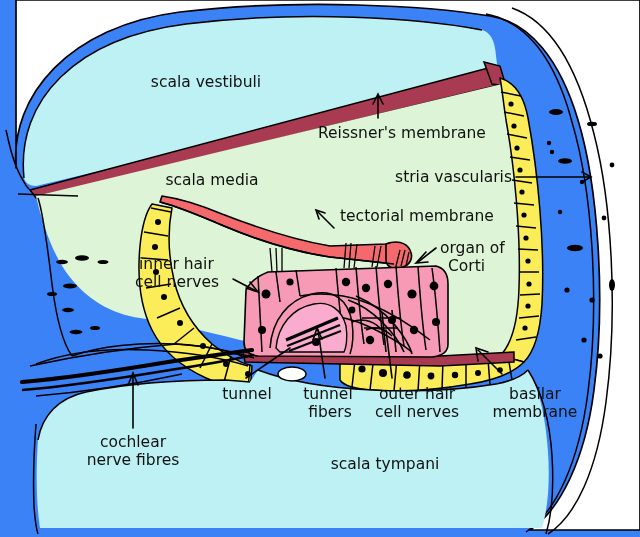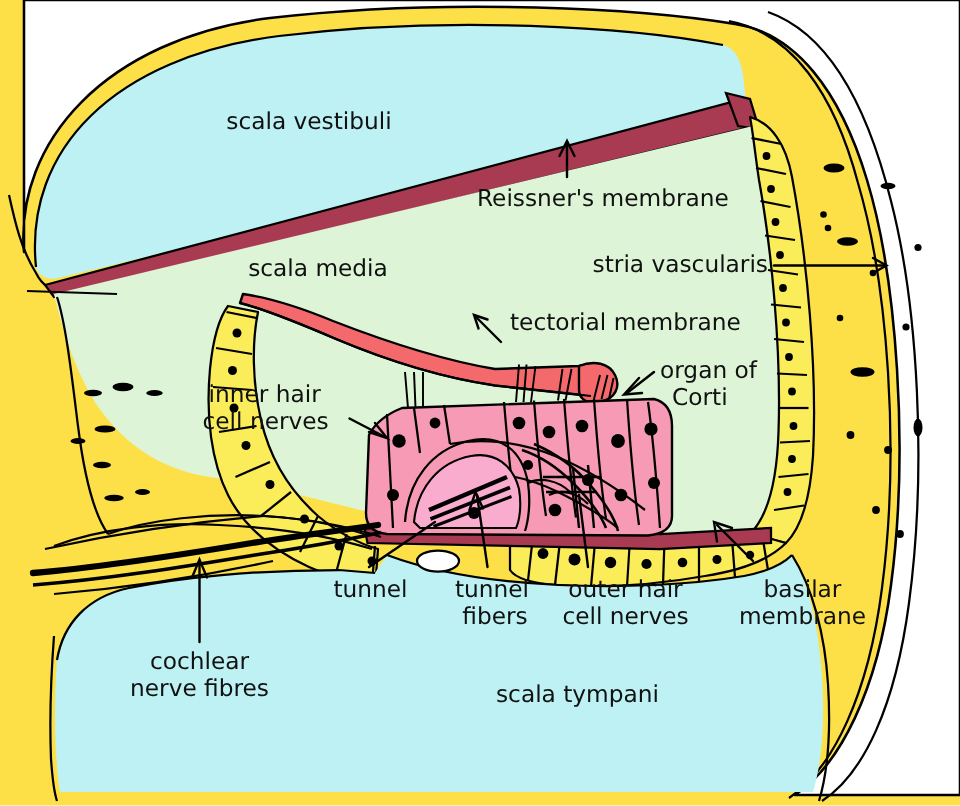--- a/index.html
+++ b/index.html
@@ -11,21 +11,21 @@
   body {
     width: 640px;
     height: 537px;
     overflow: hidden;
     font-family: "DejaVu Sans", sans-serif;
   }
   #diagram-root {
     position: relative;
     width: 640px;
     height: 537px;
-    background: #fde047;
+    background: #3b82f6;
   }
   svg#cochlea-svg {
     display: block;
     width: 640px;
     height: 537px;
   }
   .lbl {
     font-family: "DejaVu Sans", sans-serif;
     font-size: 15.5px;
     fill: #111111;

